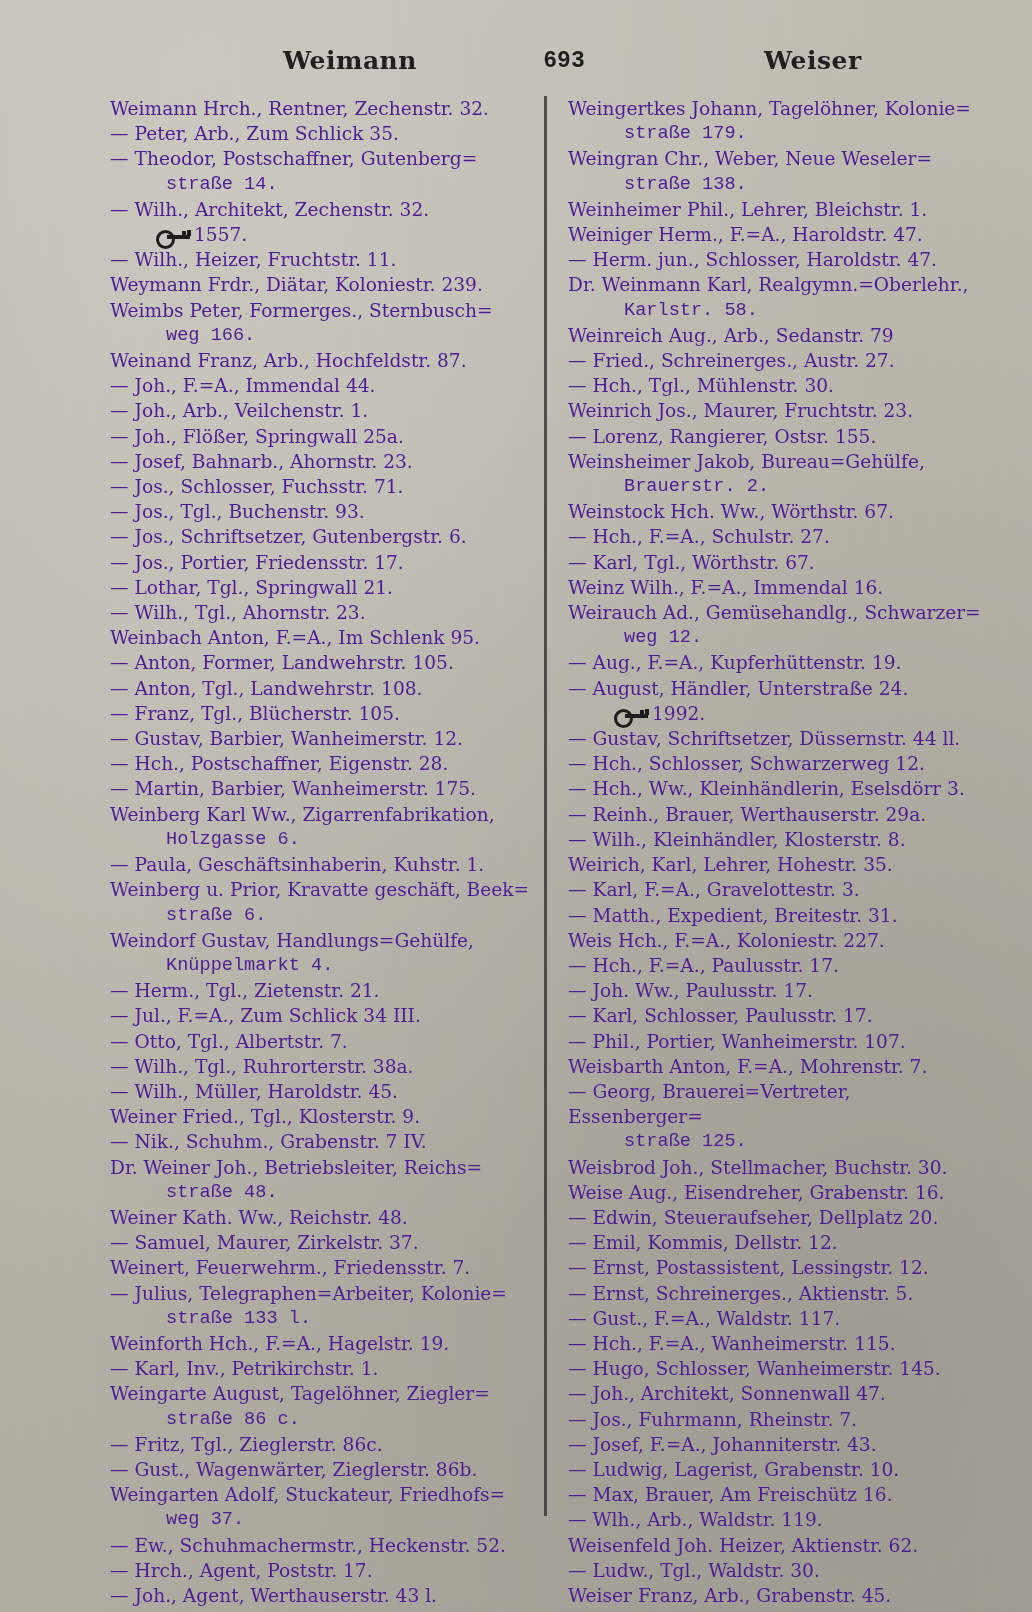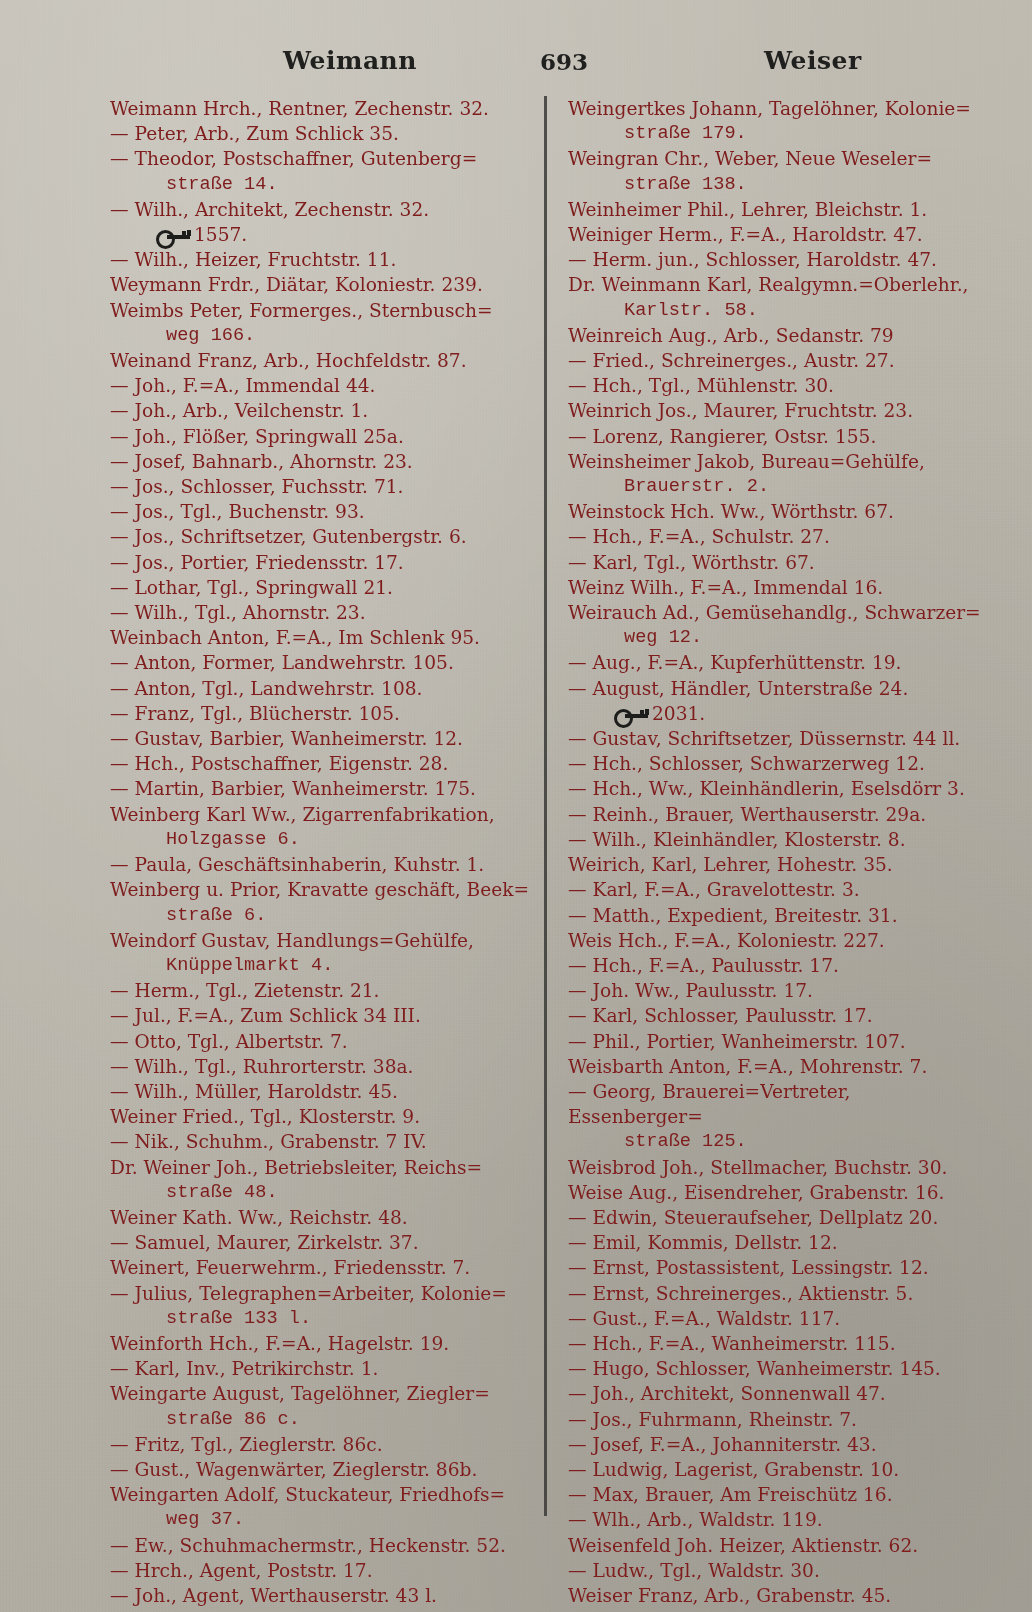--- a/index.html
+++ b/index.html
@@ -56,35 +56,36 @@
     font-weight: bold;
     letter-spacing: 0.5px;
   }
   .hdr-center {
     position: absolute;
     left: 50%;
     transform: translateX(-50%);
     top: 2px;
     font-size: 23px;
     font-weight: bold;
+    font-family: Liberation Mono, monospace;
   }
   .hdr-right {
     position: absolute;
     left: 656px;
     top: 0;
     font-size: 25px;
     font-weight: bold;
     letter-spacing: 0.5px;
   }
   
   .col {
     position: absolute;
     top: 96px;
     width: 420px;
-    color: #7f1d1d;
+    color: #4c1d95;
     font-size: 18.6px;
     line-height: 25.2px;
   }
   .col-left { left: 62px; }
   .col-right { left: 520px; }
   .rule {
     position: absolute;
     left: 496px;
     top: 96px;
     width: 3px;
@@ -218,21 +219,21 @@
       <p class="entry"><span>Weinrich Jos., Maurer, Fruchtstr. 23.</span></p>
       <p class="entry"><span>— Lorenz, Rangierer, Ostsr. 155.</span></p>
       <p class="entry"><span>Weinsheimer Jakob, Bureau=Gehülfe,</span><span class="cont">Brauerstr. 2.</span></p>
       <p class="entry"><span>Weinstock Hch. Ww., Wörthstr. 67.</span></p>
       <p class="entry"><span>— Hch., F.=A., Schulstr. 27.</span></p>
       <p class="entry"><span>— Karl, Tgl., Wörthstr. 67.</span></p>
       <p class="entry"><span>Weinz Wilh., F.=A., Immendal 16.</span></p>
       <p class="entry"><span>Weirauch Ad., Gemüsehandlg., Schwarzer=</span><span class="cont">weg 12.</span></p>
       <p class="entry"><span>— Aug., F.=A., Kupferhüttenstr. 19.</span></p>
       <p class="entry"><span>— August, Händler, Unterstraße 24.</span></p>
-      <p class="entry"><span class="key-icon"><span class="bow"></span><span class="shaft"></span><span class="tooth1"></span><span class="tooth2"></span></span><span>2031.</span></p>
+      <p class="entry"><span class="key-icon"><span class="bow"></span><span class="shaft"></span><span class="tooth1"></span><span class="tooth2"></span></span><span>1992.</span></p>
       <p class="entry"><span>— Gustav, Schriftsetzer, Düssernstr. 44 ll.</span></p>
       <p class="entry"><span>— Hch., Schlosser, Schwarzerweg 12.</span></p>
       <p class="entry"><span>— Hch., Ww., Kleinhändlerin, Eselsdörr 3.</span></p>
       <p class="entry"><span>— Reinh., Brauer, Werthauserstr. 29a.</span></p>
       <p class="entry"><span>— Wilh., Kleinhändler, Klosterstr. 8.</span></p>
       <p class="entry"><span>Weirich, Karl, Lehrer, Hohestr. 35.</span></p>
       <p class="entry"><span>— Karl, F.=A., Gravelottestr. 3.</span></p>
       <p class="entry"><span>— Matth., Expedient, Breitestr. 31.</span></p>
       <p class="entry"><span>Weis Hch., F.=A., Koloniestr. 227.</span></p>
       <p class="entry"><span>— Hch., F.=A., Paulusstr. 17.</span></p>

